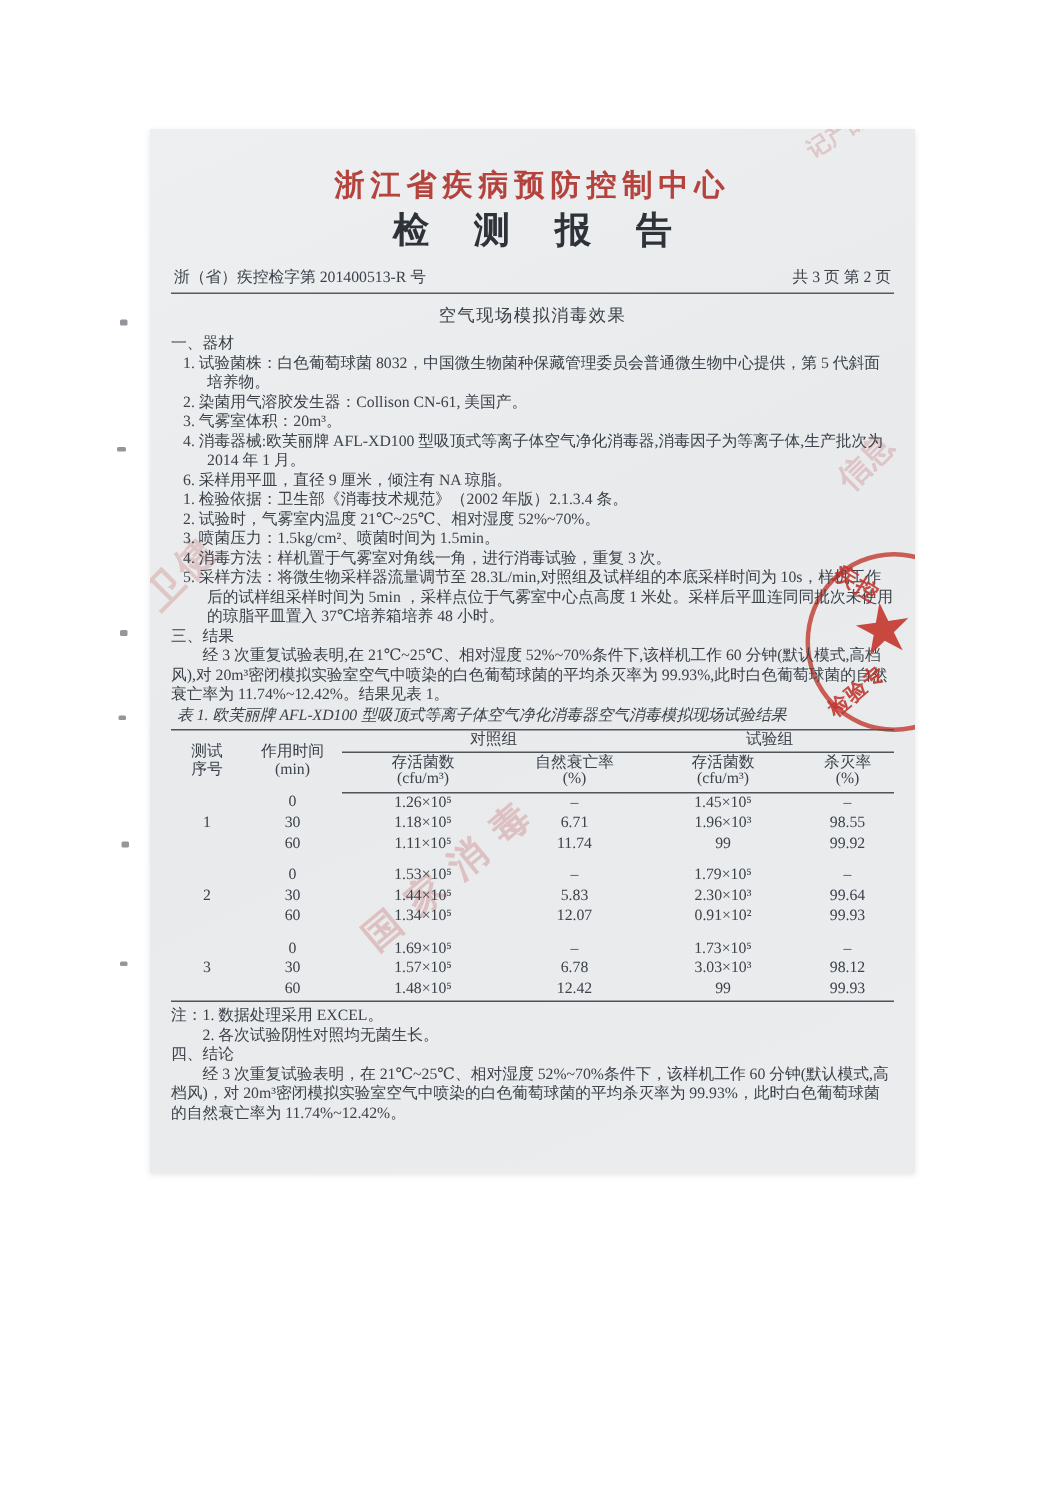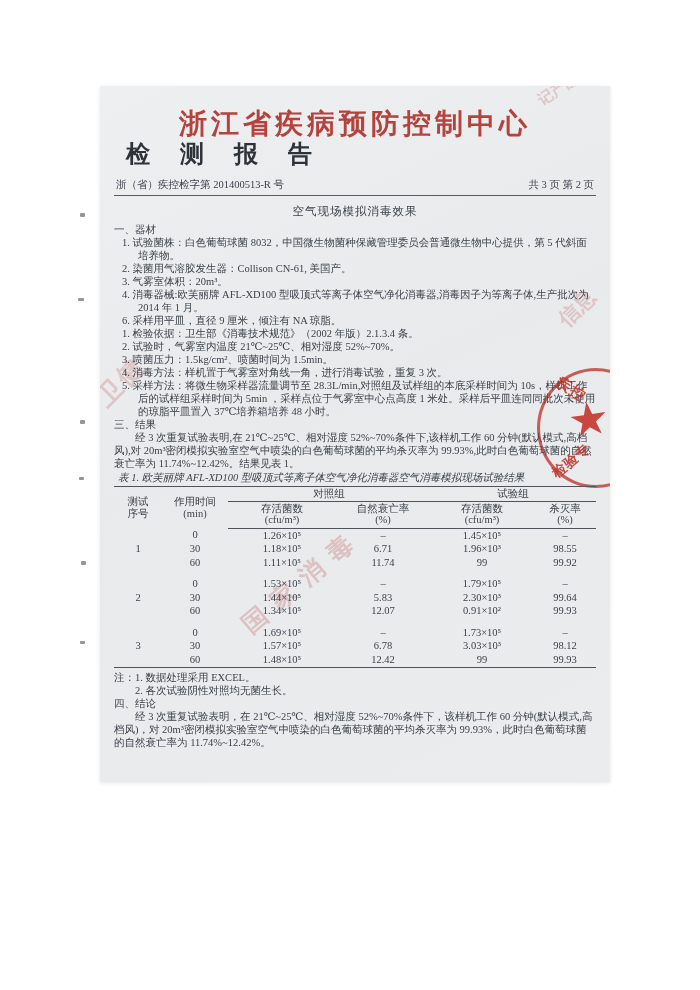--- a/index.html
+++ b/index.html
@@ -10,25 +10,25 @@
     overflow:hidden;
   }
   .paper {
     position:absolute; left:100px; top:86px; width:510px; height:696px;
     background:linear-gradient(155deg,#edeff1 0%,#e8eaec 45%,#eaecee 100%);
     box-shadow:0 1px 4px rgba(0,0,0,0.10);
     padding:26px 14px 10px 14px; overflow:hidden;
   }
   .content { position:relative; z-index:1; }
   .org-name {
-    text-align:center; color:#b5433d; font-size:28px; font-weight:bold;
+    text-align:center; color:#b5433d; font-size:20px; font-weight:bold;
     letter-spacing:4px; line-height:24px;
   }
   .report-title {
-    text-align:left; color:#2e333a; font-size:24px; font-weight:bold;
+    text-align:center; color:#2e333a; font-size:24px; font-weight:bold;
     letter-spacing:12px; line-height:32px; margin-top:2px; text-indent:12px;font-family:Liberation Serif, serif;
   }
   .doc-row {
     display:flex; justify-content:space-between; align-items:center;
     font-size:10.5px; margin-top:8px; padding:0 2px 3px 2px;
     border-bottom:1.2px solid #565b61;
   }
   .subject-title {
     text-align:center; font-size:11.5px; letter-spacing:1px;
     margin-top:8px; line-height:14px;

